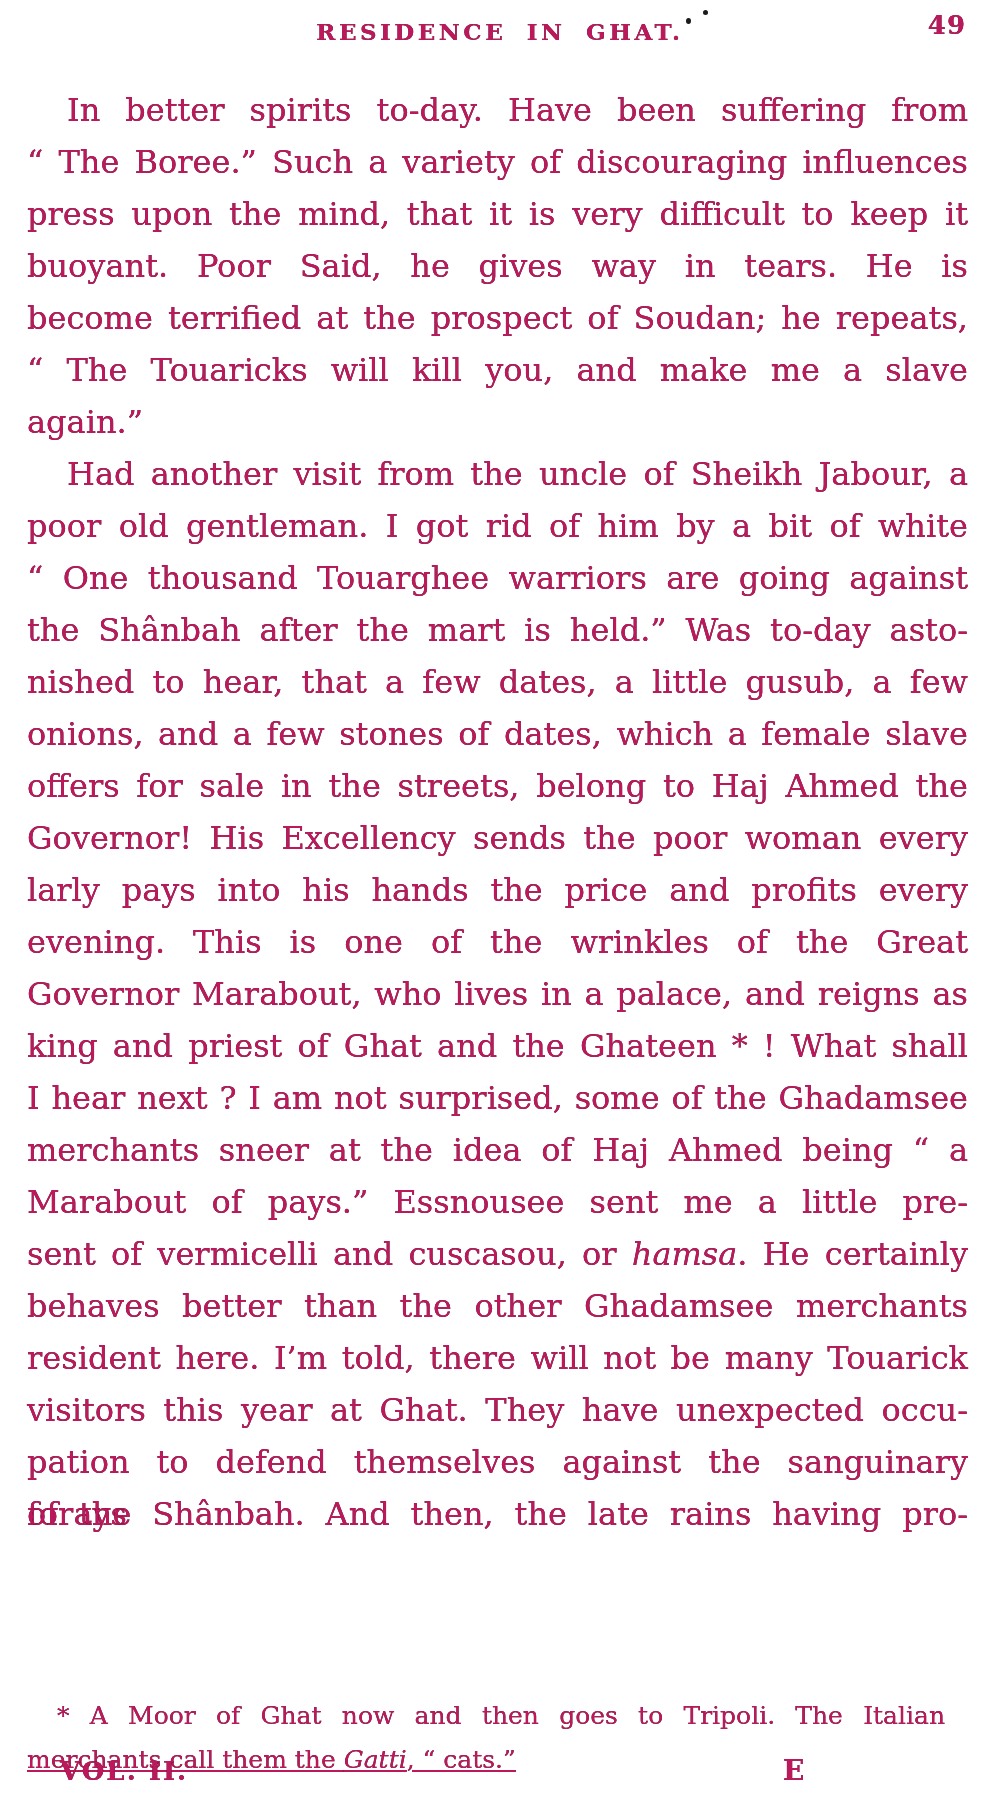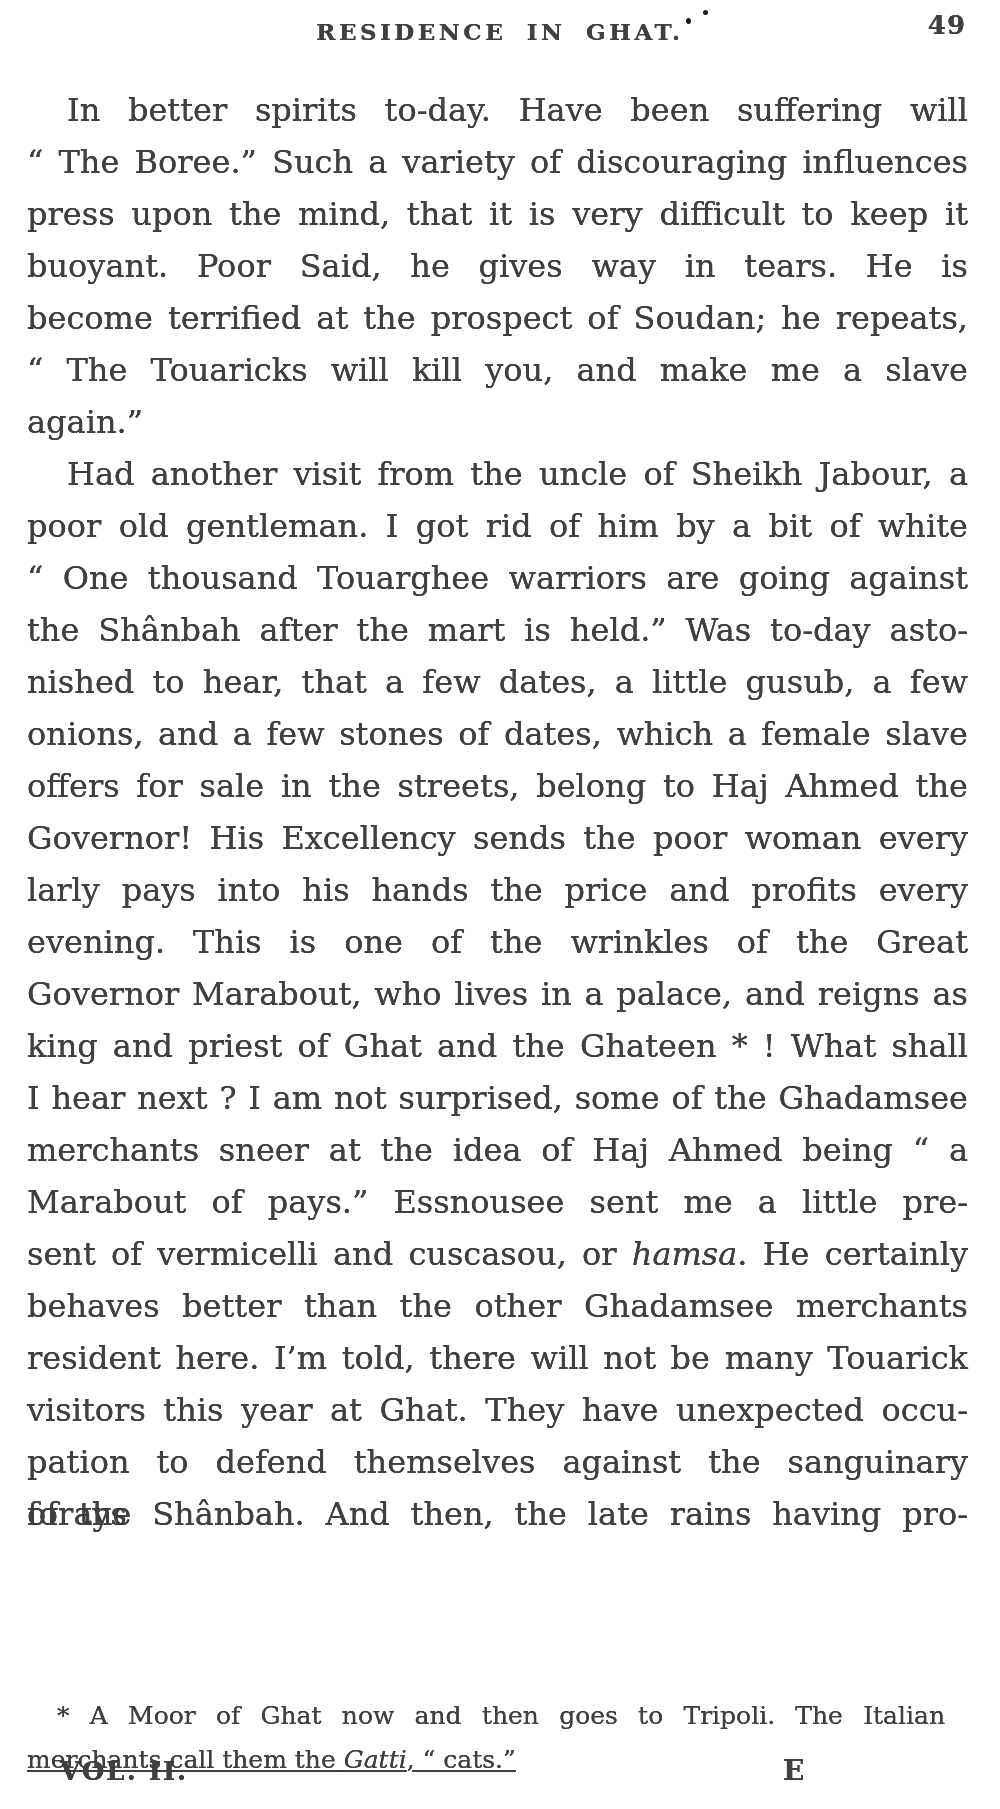--- a/index.html
+++ b/index.html
@@ -2,21 +2,21 @@
 <html><head>
 <meta charset="utf-8">
 <style>
   html, body { margin: 0; padding: 0; background: #e8e8e8; }
   .page {
     position: relative;
     width: 1000px;
     height: 1809px;
     background: #ffffff;
     font-family: "DejaVu Serif", serif;
-    color: #404040;
+    color: #be185d;
     overflow: hidden;
     text-shadow: 0 0 0.5px rgba(0,0,0,0.85);
   }
 
   
   .running-head {
     position: absolute;
     top: 18px; left: 0;
     width: 100%;
     text-align: center;
@@ -98,21 +98,21 @@
   <div class="running-head">
     <span>RESIDENCE IN GHAT.</span>
   </div>
   <div class="page-number">49</div>
   <div class="speck s1"></div>
   <div class="speck s2"></div>
 
   <div class="body-text">
 
     <div class="para">
-      <div class="line indent">In better spirits to-day.  Have been suffering will</div>
+      <div class="line indent">In better spirits to-day.  Have been suffering from</div>
       <div class="line">“ The Boree.”  Such a variety of discouraging influences</div>
       <div class="line">press upon the mind, that it is very difficult to keep it</div>
       <div class="line">buoyant.  Poor Said, he gives way in tears.  He is</div>
       <div class="line">become terrified at the prospect of Soudan; he repeats,</div>
       <div class="line">“ The Touaricks will kill you, and make me a slave</div>
       <div class="line flush">again.”</div>
     </div>
 
     <div class="para">
       <div class="line indent">Had another visit from the uncle of Sheikh Jabour, a</div>

